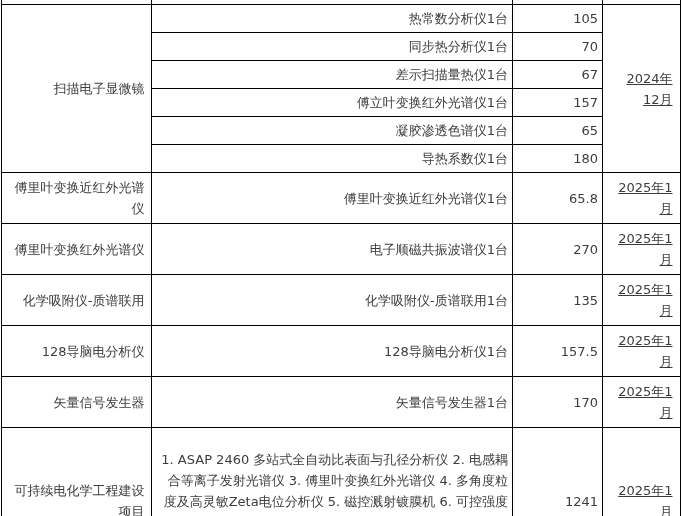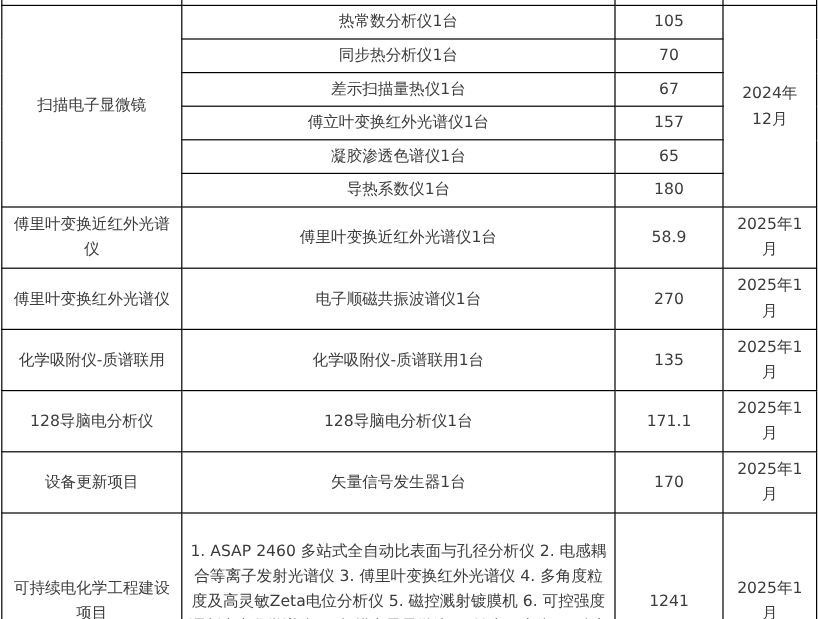--- a/index.html
+++ b/index.html
@@ -19,39 +19,39 @@
     border-collapse: collapse;
     table-layout: fixed;
     margin-top: -6px;
     margin-left: 1px;
     width: 679px;
     color: #3c3c3c;
     font-size: 13px;
   }
   table.data-table td {
     border: 1px solid #000000;
-    text-align: center;
+    text-align: right;
     vertical-align: middle;
     padding: 2px 4px;
     line-height: 21px;
     overflow: hidden;
   }
   col.c-project   { width: 150px; }
   col.c-equipment { width: 361px; }
   col.c-amount    { width: 90px;  }
   col.c-date      { width: 78px;  }
 
   tr.partial-row td { height: 9px; padding: 0; }
 
   tr.row-sm td { height: 23px; }
   tr.row-md td { height: 46px; }
   tr.row-lg td { height: 142px; }
 
   td.project-cell .wrap { width: 136px; margin: 0 auto; }
-  td.date-cell .wrap    { width: 62px;  margin: 0 auto; }
+  td.date-cell .wrap    { width: 62px;  margin: 0 auto; text-decoration: underline; }
 
   td.equipment-list-cell {
     text-align: left;
     padding: 8px 9px;
     line-height: 22px;
   }
 </style>
 </head>
 <body>
 
@@ -101,21 +101,21 @@
       <tr class="row-sm">
         <td class="equipment-cell">导热系数仪1台</td>
         <td class="amount-cell">180</td>
       </tr>
 
       <tr class="row-md">
         <td class="project-cell">
           <div class="wrap">傅里叶变换近红外光谱仪</div>
         </td>
         <td class="equipment-cell">傅里叶变换近红外光谱仪1台</td>
-        <td class="amount-cell">58.9</td>
+        <td class="amount-cell">65.8</td>
         <td class="date-cell">
           <div class="wrap">2025年1月</div>
         </td>
       </tr>
 
       <tr class="row-md">
         <td class="project-cell">
           <div class="wrap">傅里叶变换红外光谱仪</div>
         </td>
         <td class="equipment-cell">电子顺磁共振波谱仪1台</td>
@@ -134,29 +134,29 @@
         <td class="date-cell">
           <div class="wrap">2025年1月</div>
         </td>
       </tr>
 
       <tr class="row-md">
         <td class="project-cell">
           <div class="wrap">128导脑电分析仪</div>
         </td>
         <td class="equipment-cell">128导脑电分析仪1台</td>
-        <td class="amount-cell">171.1</td>
+        <td class="amount-cell">157.5</td>
         <td class="date-cell">
           <div class="wrap">2025年1月</div>
         </td>
       </tr>
 
       <tr class="row-md">
         <td class="project-cell">
-          <div class="wrap">设备更新项目</div>
+          <div class="wrap">矢量信号发生器</div>
         </td>
         <td class="equipment-cell">矢量信号发生器1台</td>
         <td class="amount-cell">170</td>
         <td class="date-cell">
           <div class="wrap">2025年1月</div>
         </td>
       </tr>
 
       <tr class="row-lg">
         <td class="project-cell">

